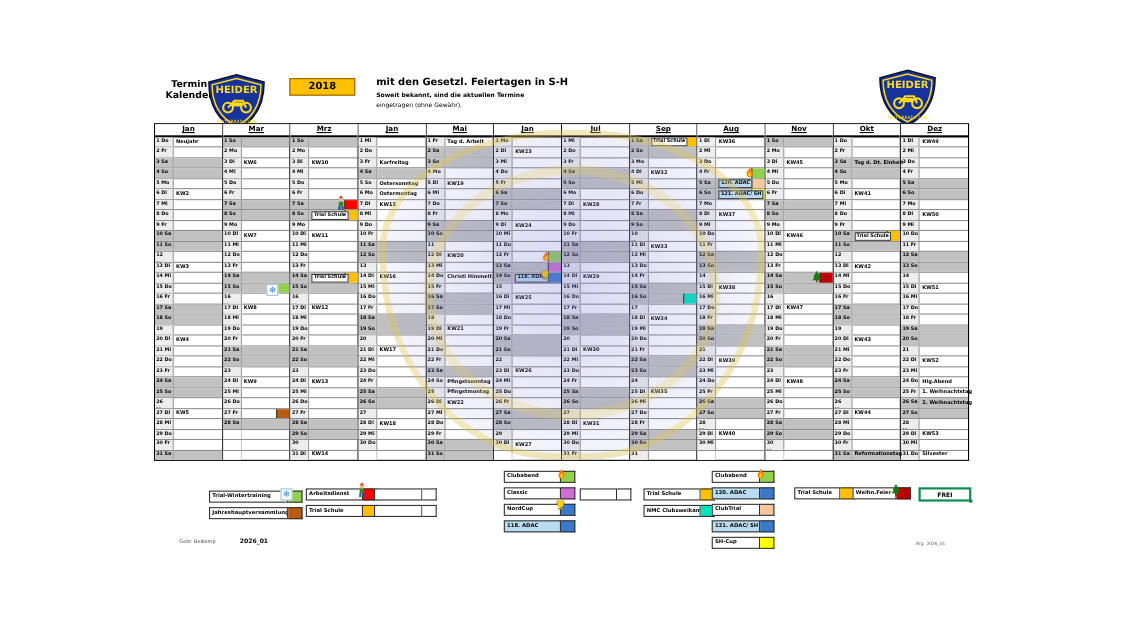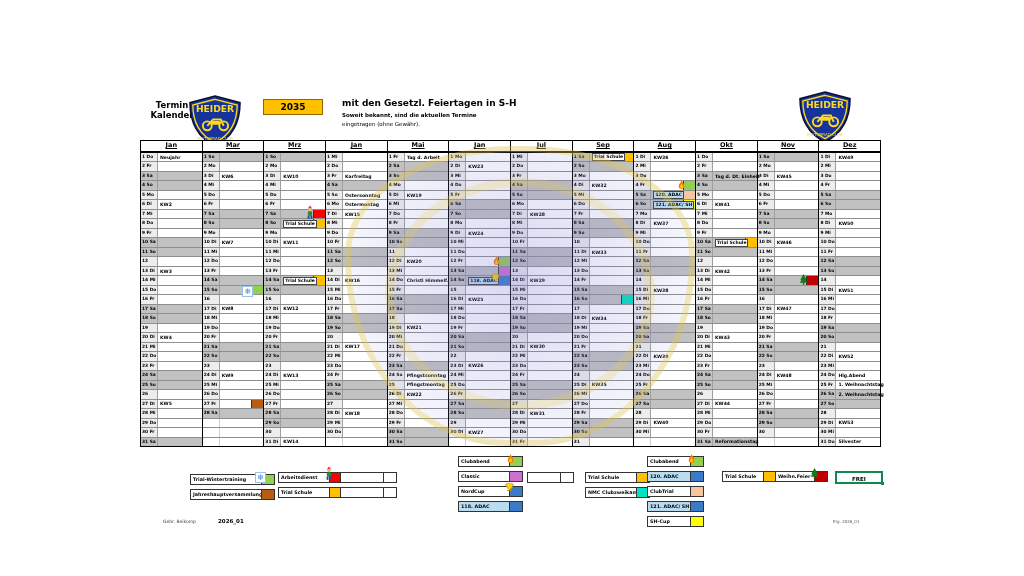--- a/index.html
+++ b/index.html
@@ -1,17 +1,17 @@
 <!DOCTYPE html>
 <html><head>
 <meta charset="utf-8">
 <style>
   html,body{margin:0;padding:0;background:#fff;}
   .canvas{position:relative;width:1024px;height:507px;background:#fff;overflow:hidden;
-          font-family:"DejaVu Sans", sans-serif;color:#000;margin-top:28px;}
+          font-family:"DejaVu Sans", sans-serif;color:#000;}
   
   .title{position:absolute;left:148px;top:72px;width:48px;text-align:center;
          font-size:8.5px;font-weight:bold;line-height:10px;}
   .badge{position:absolute;line-height:0;}
   .badge-l{left:184px;top:66px;}
   .badge-r{left:794px;top:62px;}
   .yearbox{position:absolute;left:263px;top:71px;width:58px;height:14px;background:#ffc000;
            border:1px solid #946500;font-size:9px;font-weight:bold;text-align:center;line-height:14px;}
   .subtitle{position:absolute;left:342px;top:70px;width:210px;font-size:9px;font-weight:bold;white-space:nowrap;}
   .note1{position:absolute;left:342px;top:84px;font-size:5.5px;font-weight:bold;white-space:nowrap;}
@@ -94,21 +94,21 @@
         <path d="M32 2 L58 9 C58 30 50 45 32 54 C14 45 6 30 6 9 Z" fill="#16339b" stroke="#0a1030" stroke-width="1.5"></path>
         <path d="M32 5.5 L55 11.5 C55 29 48 42.5 32 50.5 C16 42.5 9 29 9 11.5 Z" fill="none" stroke="#ffd91a" stroke-width="1.4"></path>
         <text x="32" y="19" text-anchor="middle" font-size="9.5" font-weight="bold" fill="#ffd91a" font-family="DejaVu Sans">HEIDER</text>
         <circle cx="24" cy="33" r="4.6" fill="none" stroke="#ffd91a" stroke-width="2"></circle>
         <circle cx="41" cy="33" r="4.6" fill="none" stroke="#ffd91a" stroke-width="2"></circle>
         <path d="M24 33 L30 26.5 L38 26.5 L41 33" stroke="#ffd91a" stroke-width="2" fill="none"></path>
         <rect x="27" y="28" width="11" height="4" rx="2" fill="#ffd91a"></rect>
         <text x="32" y="47.5" text-anchor="middle" font-size="4.2" fill="#ffd91a" font-family="DejaVu Sans">MOTORRAD CLUB</text>
       </svg></div>
 
-  <div class="yearbox">2035</div>
+  <div class="yearbox">2018</div>
 
   <div class="subtitle">mit den Gesetzl. Feiertagen in S-H</div>
   <div class="note1">Soweit bekannt, sind die aktuellen Termine</div>
   <div class="note2">eingetragen (ohne Gewähr).</div>
 
 
   <div id="grid">
       <div class="month">
         <div class="mh">Jan</div>
         <div class="drow">
@@ -1402,162 +1402,20 @@
         <div class="drow">
           <div class="dcell">30 Mi</div>
           <div class="ecell"></div>
         </div>
         <div class="drow off">
           <div class="dcell"></div>
           <div class="ecell"></div>
         </div>
       </div>
       <div class="month">
-        <div class="mh">Okt</div>
-        <div class="drow">
-          <div class="dcell">1 Do</div>
-          <div class="ecell"></div>
-        </div>
-        <div class="drow">
-          <div class="dcell">2 Fr</div>
-          <div class="ecell"></div>
-        </div>
-        <div class="drow we">
-          <div class="dcell">3 Sa</div>
-          <div class="ecell">
-            <span class="etext">Tag d. Dt. Einheit</span>
-          </div>
-        </div>
-        <div class="drow we">
-          <div class="dcell">4 So</div>
-          <div class="ecell"></div>
-        </div>
-        <div class="drow">
-          <div class="dcell">5 Mo</div>
-          <div class="ecell"></div>
-        </div>
-        <div class="drow">
-          <div class="dcell">6 Di</div>
-          <div class="ecell">
-            <span class="etext">KW41</span>
-          </div>
-        </div>
-        <div class="drow">
-          <div class="dcell">7 Mi</div>
-          <div class="ecell"></div>
-        </div>
-        <div class="drow">
-          <div class="dcell">8 Do</div>
-          <div class="ecell"></div>
-        </div>
-        <div class="drow">
-          <div class="dcell">9 Fr</div>
-          <div class="ecell"></div>
-        </div>
-        <div class="drow we">
-          <div class="dcell">10 Sa</div>
-          <div class="ecell">
-            <span class="ebox">Trial Schule</span>
-            <span class="sw" style="background: rgb(255, 192, 0);"></span>
-          </div>
-        </div>
-        <div class="drow we">
-          <div class="dcell">11 So</div>
-          <div class="ecell"></div>
-        </div>
-        <div class="drow">
-          <div class="dcell">12 Mo</div>
-          <div class="ecell"></div>
-        </div>
-        <div class="drow">
-          <div class="dcell">13 Di</div>
-          <div class="ecell">
-            <span class="etext">KW42</span>
-          </div>
-        </div>
-        <div class="drow">
-          <div class="dcell">14 Mi</div>
-          <div class="ecell"></div>
-        </div>
-        <div class="drow">
-          <div class="dcell">15 Do</div>
-          <div class="ecell"></div>
-        </div>
-        <div class="drow">
-          <div class="dcell">16 Fr</div>
-          <div class="ecell"></div>
-        </div>
-        <div class="drow we">
-          <div class="dcell">17 Sa</div>
-          <div class="ecell"></div>
-        </div>
-        <div class="drow we">
-          <div class="dcell">18 So</div>
-          <div class="ecell"></div>
-        </div>
-        <div class="drow">
-          <div class="dcell">19 Mo</div>
-          <div class="ecell"></div>
-        </div>
-        <div class="drow">
-          <div class="dcell">20 Di</div>
-          <div class="ecell">
-            <span class="etext">KW43</span>
-          </div>
-        </div>
-        <div class="drow">
-          <div class="dcell">21 Mi</div>
-          <div class="ecell"></div>
-        </div>
-        <div class="drow">
-          <div class="dcell">22 Do</div>
-          <div class="ecell"></div>
-        </div>
-        <div class="drow">
-          <div class="dcell">23 Fr</div>
-          <div class="ecell"></div>
-        </div>
-        <div class="drow we">
-          <div class="dcell">24 Sa</div>
-          <div class="ecell"></div>
-        </div>
-        <div class="drow we">
-          <div class="dcell">25 So</div>
-          <div class="ecell"></div>
-        </div>
-        <div class="drow">
-          <div class="dcell">26 Mo</div>
-          <div class="ecell"></div>
-        </div>
-        <div class="drow">
-          <div class="dcell">27 Di</div>
-          <div class="ecell">
-            <span class="etext">KW44</span>
-          </div>
-        </div>
-        <div class="drow">
-          <div class="dcell">28 Mi</div>
-          <div class="ecell"></div>
-        </div>
-        <div class="drow">
-          <div class="dcell">29 Do</div>
-          <div class="ecell"></div>
-        </div>
-        <div class="drow">
-          <div class="dcell">30 Fr</div>
-          <div class="ecell"></div>
-        </div>
-        <div class="drow we">
-          <div class="dcell">31 Sa</div>
-          <div class="ecell">
-            <span class="etext">Reformationstag</span>
-          </div>
-        </div>
-      </div>
-      <div class="month">
         <div class="mh">Nov</div>
         <div class="drow we">
           <div class="dcell">1 So</div>
           <div class="ecell"></div>
         </div>
         <div class="drow">
           <div class="dcell">2 Mo</div>
           <div class="ecell"></div>
         </div>
         <div class="drow">
@@ -1685,20 +1543,162 @@
           <div class="dcell">29 So</div>
           <div class="ecell"></div>
         </div>
         <div class="drow">
           <div class="dcell">30 Mo</div>
           <div class="ecell"></div>
         </div>
         <div class="drow off">
           <div class="dcell"></div>
           <div class="ecell"></div>
+        </div>
+      </div>
+      <div class="month">
+        <div class="mh">Okt</div>
+        <div class="drow">
+          <div class="dcell">1 Do</div>
+          <div class="ecell"></div>
+        </div>
+        <div class="drow">
+          <div class="dcell">2 Fr</div>
+          <div class="ecell"></div>
+        </div>
+        <div class="drow we">
+          <div class="dcell">3 Sa</div>
+          <div class="ecell">
+            <span class="etext">Tag d. Dt. Einheit</span>
+          </div>
+        </div>
+        <div class="drow we">
+          <div class="dcell">4 So</div>
+          <div class="ecell"></div>
+        </div>
+        <div class="drow">
+          <div class="dcell">5 Mo</div>
+          <div class="ecell"></div>
+        </div>
+        <div class="drow">
+          <div class="dcell">6 Di</div>
+          <div class="ecell">
+            <span class="etext">KW41</span>
+          </div>
+        </div>
+        <div class="drow">
+          <div class="dcell">7 Mi</div>
+          <div class="ecell"></div>
+        </div>
+        <div class="drow">
+          <div class="dcell">8 Do</div>
+          <div class="ecell"></div>
+        </div>
+        <div class="drow">
+          <div class="dcell">9 Fr</div>
+          <div class="ecell"></div>
+        </div>
+        <div class="drow we">
+          <div class="dcell">10 Sa</div>
+          <div class="ecell">
+            <span class="ebox">Trial Schule</span>
+            <span class="sw" style="background: rgb(255, 192, 0);"></span>
+          </div>
+        </div>
+        <div class="drow we">
+          <div class="dcell">11 So</div>
+          <div class="ecell"></div>
+        </div>
+        <div class="drow">
+          <div class="dcell">12 Mo</div>
+          <div class="ecell"></div>
+        </div>
+        <div class="drow">
+          <div class="dcell">13 Di</div>
+          <div class="ecell">
+            <span class="etext">KW42</span>
+          </div>
+        </div>
+        <div class="drow">
+          <div class="dcell">14 Mi</div>
+          <div class="ecell"></div>
+        </div>
+        <div class="drow">
+          <div class="dcell">15 Do</div>
+          <div class="ecell"></div>
+        </div>
+        <div class="drow">
+          <div class="dcell">16 Fr</div>
+          <div class="ecell"></div>
+        </div>
+        <div class="drow we">
+          <div class="dcell">17 Sa</div>
+          <div class="ecell"></div>
+        </div>
+        <div class="drow we">
+          <div class="dcell">18 So</div>
+          <div class="ecell"></div>
+        </div>
+        <div class="drow">
+          <div class="dcell">19 Mo</div>
+          <div class="ecell"></div>
+        </div>
+        <div class="drow">
+          <div class="dcell">20 Di</div>
+          <div class="ecell">
+            <span class="etext">KW43</span>
+          </div>
+        </div>
+        <div class="drow">
+          <div class="dcell">21 Mi</div>
+          <div class="ecell"></div>
+        </div>
+        <div class="drow">
+          <div class="dcell">22 Do</div>
+          <div class="ecell"></div>
+        </div>
+        <div class="drow">
+          <div class="dcell">23 Fr</div>
+          <div class="ecell"></div>
+        </div>
+        <div class="drow we">
+          <div class="dcell">24 Sa</div>
+          <div class="ecell"></div>
+        </div>
+        <div class="drow we">
+          <div class="dcell">25 So</div>
+          <div class="ecell"></div>
+        </div>
+        <div class="drow">
+          <div class="dcell">26 Mo</div>
+          <div class="ecell"></div>
+        </div>
+        <div class="drow">
+          <div class="dcell">27 Di</div>
+          <div class="ecell">
+            <span class="etext">KW44</span>
+          </div>
+        </div>
+        <div class="drow">
+          <div class="dcell">28 Mi</div>
+          <div class="ecell"></div>
+        </div>
+        <div class="drow">
+          <div class="dcell">29 Do</div>
+          <div class="ecell"></div>
+        </div>
+        <div class="drow">
+          <div class="dcell">30 Fr</div>
+          <div class="ecell"></div>
+        </div>
+        <div class="drow we">
+          <div class="dcell">31 Sa</div>
+          <div class="ecell">
+            <span class="etext">Reformationstag</span>
+          </div>
         </div>
       </div>
       <div class="month">
         <div class="mh">Dez</div>
         <div class="drow">
           <div class="dcell">1 Di</div>
           <div class="ecell">
             <span class="etext">KW49</span>
           </div>
         </div>

